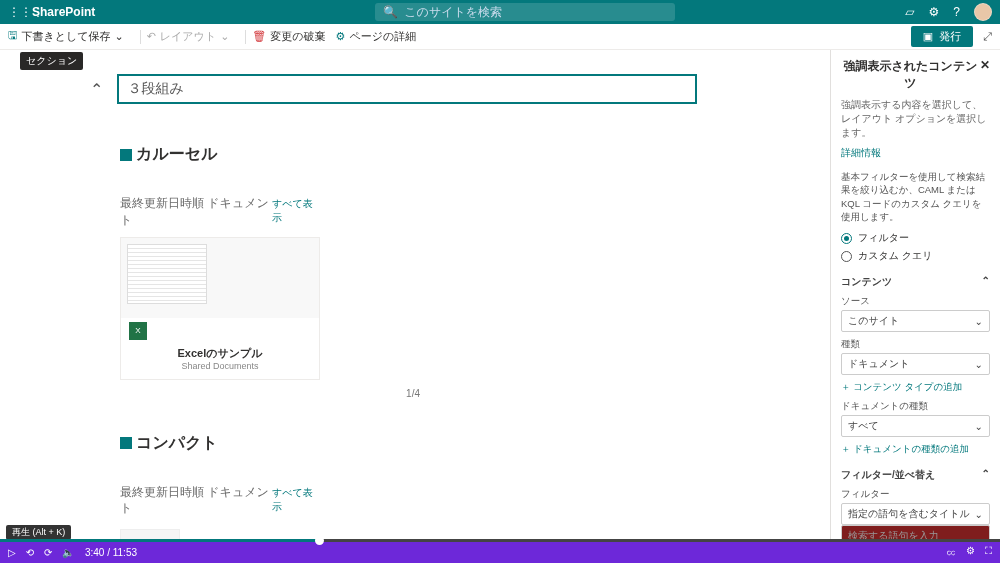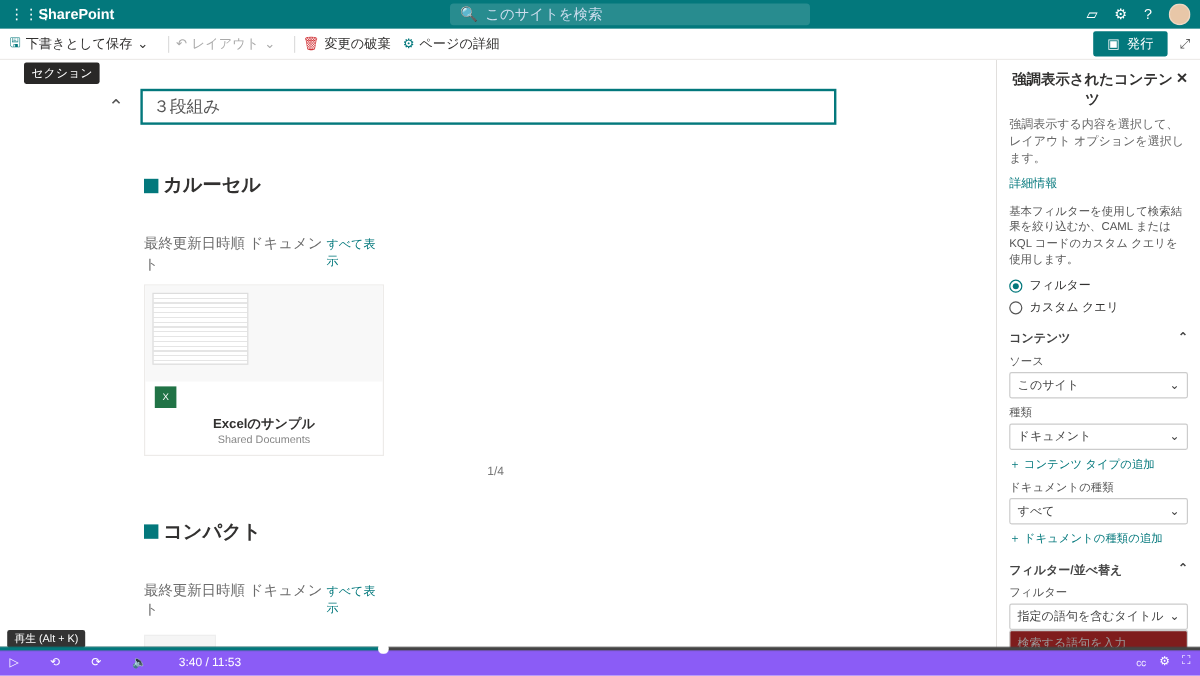--- a/index.html
+++ b/index.html
@@ -47,21 +47,21 @@
 .panel .hint { color: #555; line-height: 1.4; margin-bottom: 8px; font-size: 9.5px; }
 .panel .radio-row { display: flex; align-items: center; gap: 6px; margin: 4px 0; }
 .panel .r { width: 11px; height: 11px; border-radius: 50%; border: 1px solid #555; display: inline-flex; align-items: center; justify-content: center; }
 .panel .r.on::after { content: ''; width: 5px; height: 5px; background: #03787c; border-radius: 50%; }
 .panel .r.on { border-color: #03787c; }
 .panel .sect-h { display: flex; justify-content: space-between; margin: 12px 0 6px; font-weight: 600; color: #444; }
 .panel .lbl { color: #555; font-size: 9.5px; margin: 6px 0 2px; }
 .panel .dd { border: 1px solid #ccc; border-radius: 2px; padding: 3px 6px; display: flex; justify-content: space-between; align-items: center; font-size: 10px; color: #444; background: #fff; }
 .panel .txt { border: 1px solid #ccc; border-radius: 2px; padding: 3px 6px; font-size: 10px; color: #999; background: #7f1d1d; }
 .panel .add { color: #03787c; font-size: 9.5px; margin: 6px 0; }
-.video { position: absolute; bottom: 0; left: 0; right: 0; height: 22px; background: #8b5cf6; color: #fff; font-size: 10px; display: flex; align-items: center; padding: 0 8px; gap: 26px; }
+.video { position: absolute; bottom: 0; left: 0; right: 0; height: 22px; background: #6d28d9; color: #fff; font-size: 10px; display: flex; align-items: center; padding: 0 8px; gap: 10px; }
 .video .hint2 { position: absolute; top: -16px; left: 6px; background: #000c; padding: 1px 6px; border-radius: 2px; font-size: 9px; }
 .video .progress { position: absolute; top: -2px; left: 0; right: 0; height: 3px; background: #444; }
 .video .progress .fill { width: 32%; height: 100%; background: #03787c; position: relative; }
 .video .progress .fill::after { content: ''; position: absolute; right: -4px; top: -3px; width: 9px; height: 9px; background: #fff; border-radius: 50%; }
 .video .rightv { margin-left: auto; display: flex; gap: 10px; }
 .ic { font-family: "Segoe UI Symbol", sans-serif; }
 </style>
 </head>
 <body>
 

